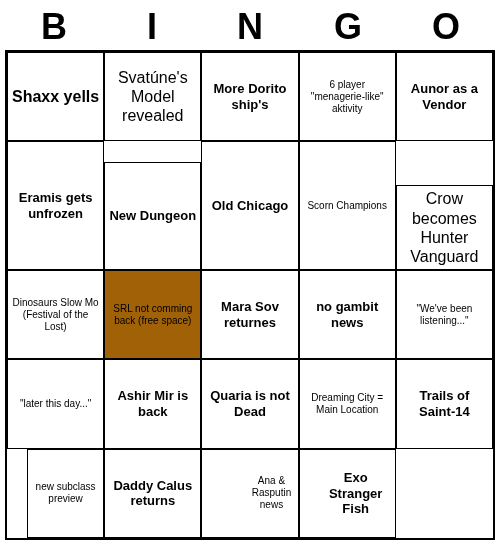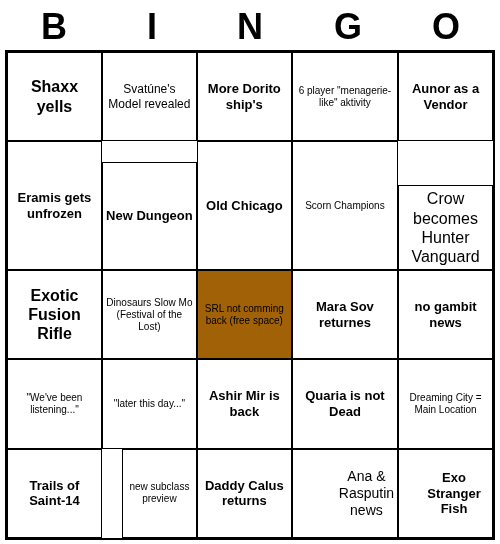--- a/index.html
+++ b/index.html
@@ -50,37 +50,36 @@
 <div class="bingo-title">
   <span>B</span>
   <span>I</span>
   <span>N</span>
   <span>G</span>
   <span>O</span>
 </div>
 
 <div class="bingo-grid">
 <div class="cell" style="font-size: 16px; font-weight: bold;">Shaxx yells</div>
-    <div class="cell" style="font-size: 12px;">Svatúne's Model revealed</div>
+    <div class="cell" style="font-size: 16px;">Svatúne's Model revealed</div>
     <div class="cell" style="font-size: 13px; font-weight: bold;">More Dorito ship's</div>
     <div class="cell" style="font-size: 10px;">6 player "menagerie-like" aktivity</div>
     <div class="cell" style="font-size: 13px; font-weight: bold;">Aunor as a Vendor</div>
     <div class="cell" style="font-size: 13px; font-weight: bold;">Eramis gets unfrozen</div>
     <div class="cell" style="font-size: 13px; font-weight: bold; margin-top: 21px;">New Dungeon</div>
     <div class="cell" style="font-size: 13px; font-weight: bold;">Old Chicago</div>
     <div class="cell" style="font-size: 10px;">Scorn Champions</div>
     <div class="cell" style="font-size: 16px; margin-top: 44px;">Crow becomes Hunter Vanguard</div>
-    <div class="cell" style="font-size: 16px; font-weight: bold;">Exotic Fusion Rifle</div>
     <div class="cell" style="font-size: 10px;">Dinosaurs Slow Mo (Festival of the Lost)</div>
     <div class="cell" style="font-size: 10px; background-color: #a16207;">SRL not comming back (free space)</div>
     <div class="cell" style="font-size: 13px; font-weight: bold;">Mara Sov returnes</div>
     <div class="cell" style="font-size: 13px; font-weight: bold;">no gambit news</div>
     <div class="cell" style="font-size: 10px;">"We've been listening..."</div>
     <div class="cell" style="font-size: 10px;">"later this day..."</div>
     <div class="cell" style="font-size: 13px; font-weight: bold;">Ashir Mir is back</div>
     <div class="cell" style="font-size: 13px; font-weight: bold;">Quaria is not Dead</div>
     <div class="cell" style="font-size: 10px;">Dreaming City = Main Location</div>
     <div class="cell" style="font-size: 13px; font-weight: bold;">Trails of Saint-14</div>
     <div class="cell" style="font-size: 10px; margin-left: 20px;">new subclass preview</div>
     <div class="cell" style="font-size: 13px; font-weight: bold;">Daddy Calus returns</div>
-    <div class="cell" style="font-size: 14px; padding-left: 46px;">Ana &amp; Rasputin news</div>
+    <div class="cell" style="font-size: 10px; padding-left: 46px;">Ana &amp; Rasputin news</div>
     <div class="cell" style="font-size: 13px; font-weight: bold; padding-left: 20px;">Exo Stranger Fish</div>
   </div>
 
 </body></html>

